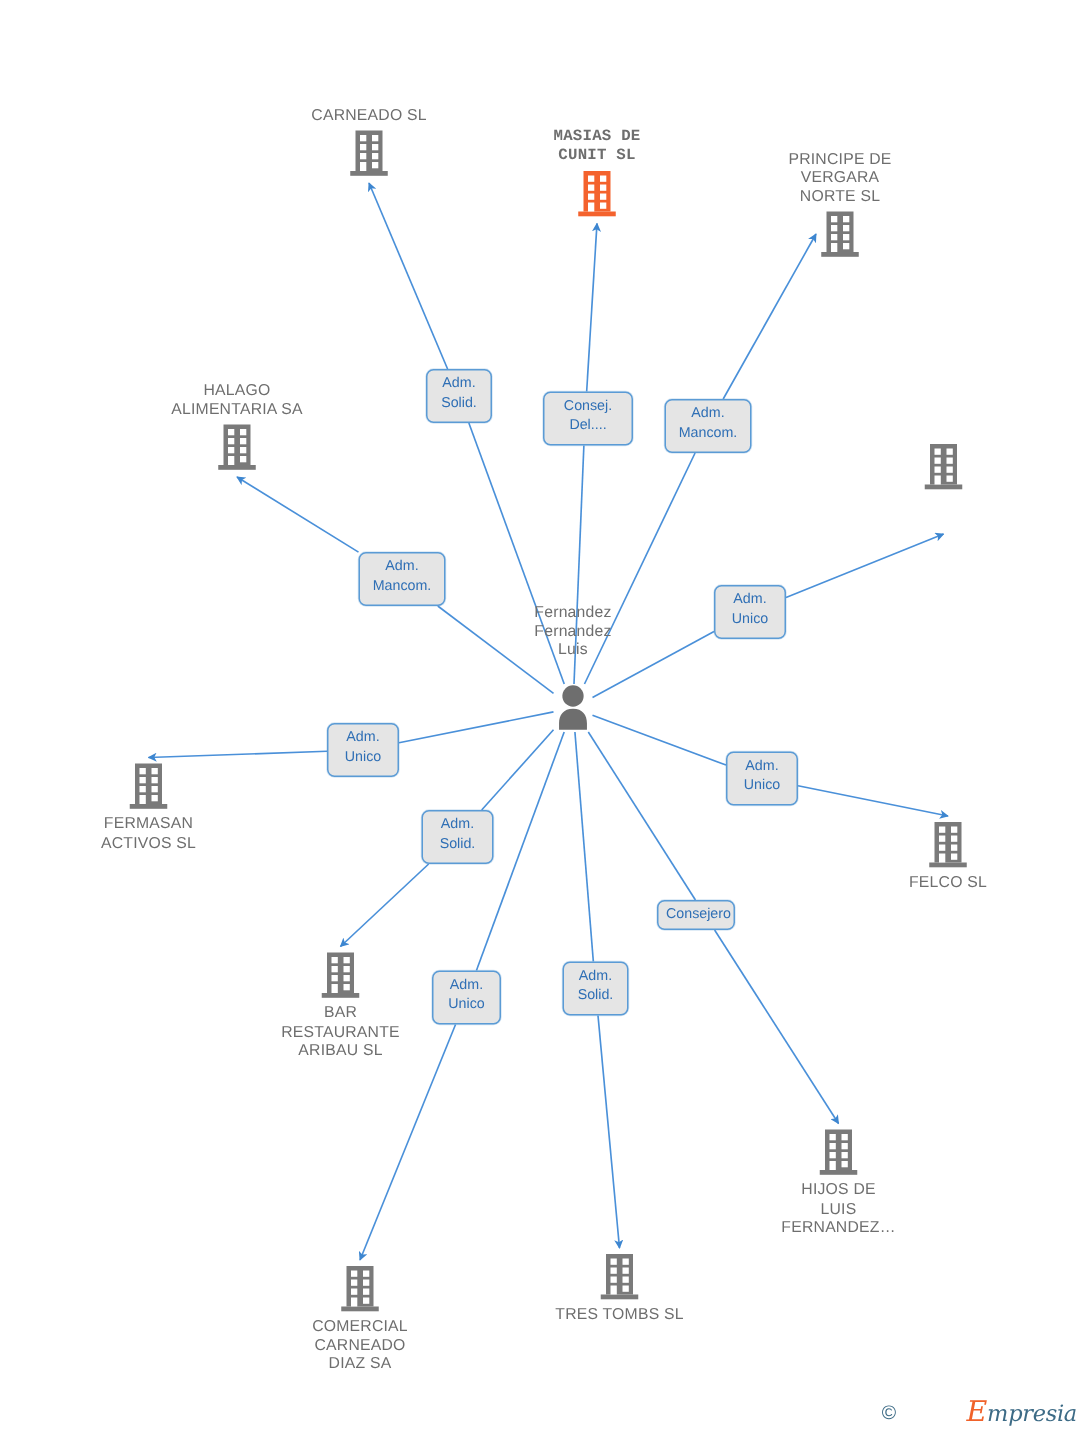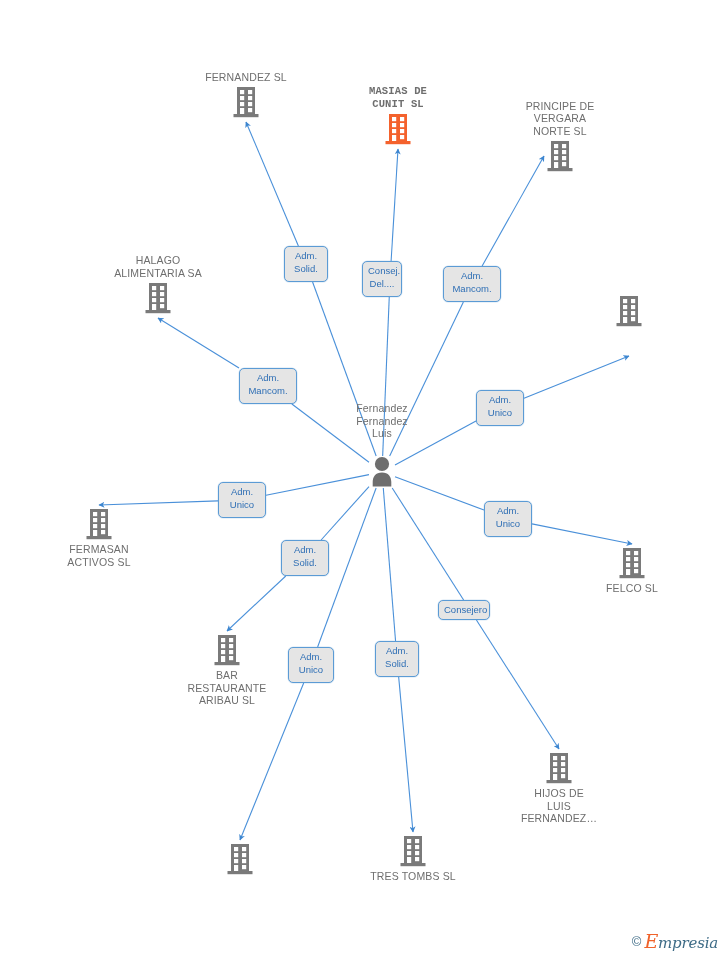--- a/index.html
+++ b/index.html
@@ -76,20 +76,21 @@
   .wm-c {
     font-size: 13px;
     color: #3d6b86;
   }
   .wm-text {
     font-family: "DejaVu Serif", serif;
     font-style: italic;
     font-size: 15px;
     color: #3d6b86;
     letter-spacing: -0.2px;
+    margin-left: 44px;
   }
   .wm-text .wm-e {
     color: #f0622a;
     font-size: 19px;
   }
 </style>
 </head>
 <body>
 
 <div id="canvas">
@@ -133,21 +134,21 @@
     </svg>
   </div>
   <div class="node" style="left:382px; top:402px;">
     <div class="node-label">Fernandez
 Fernandez
 Luis</div>
   </div>
 
   <div id="node-layer">
       <div class="node above" style="left: 246px; top: 70.5px;">
-        <div class="node-label">FERNANDEZ  SL</div>
+        <div class="node-label">CARNEADO  SL</div>
         <svg width="30" height="34" viewBox="0 0 30 34" class="node-icon">
           <g fill="#7a7a7a">
             <path d="M6 2 h18 v27 h-18 z"></path>
             <rect x="2.5" y="29" width="25" height="3.2"></rect>
           </g>
           <g fill="#ffffff">
             <rect x="9" y="5" width="4.2" height="4.2"></rect>
             <rect x="17" y="5" width="4.2" height="4.2"></rect>
             <rect x="9" y="11" width="4.2" height="4.2"></rect>
             <rect x="17" y="11" width="4.2" height="4.2"></rect>
@@ -347,26 +348,29 @@
             <rect x="9" y="5" width="4.2" height="4.2"></rect>
             <rect x="17" y="5" width="4.2" height="4.2"></rect>
             <rect x="9" y="11" width="4.2" height="4.2"></rect>
             <rect x="17" y="11" width="4.2" height="4.2"></rect>
             <rect x="9" y="17" width="4.2" height="4.2"></rect>
             <rect x="17" y="17" width="4.2" height="4.2"></rect>
             <rect x="9" y="23" width="4.2" height="6"></rect>
             <rect x="17" y="23" width="4.2" height="4.2"></rect>
           </g>
         </svg>
+        <div class="node-label">COMERCIAL
+CARNEADO
+DIAZ SA</div>
       </div>
     </div>
   <div id="relation-layer">
       <div class="rel" style="left: 284px; top: 246px; width: 44px; height: 36px;">Adm.
 Solid.</div>
-      <div class="rel" style="left: 362px; top: 261px; width: 40px; height: 36px;">Consej.
+      <div class="rel" style="left: 362px; top: 261px; width: 60px; height: 36px;">Consej.
 Del....</div>
       <div class="rel" style="left: 443px; top: 266px; width: 58px; height: 36px;">Adm.
 Mancom.</div>
       <div class="rel" style="left: 239px; top: 368px; width: 58px; height: 36px;">Adm.
 Mancom.</div>
       <div class="rel" style="left: 476px; top: 390px; width: 48px; height: 36px;">Adm.
 Unico</div>
       <div class="rel" style="left: 218px; top: 482px; width: 48px; height: 36px;">Adm.
 Unico</div>
       <div class="rel" style="left: 484px; top: 501px; width: 48px; height: 36px;">Adm.

